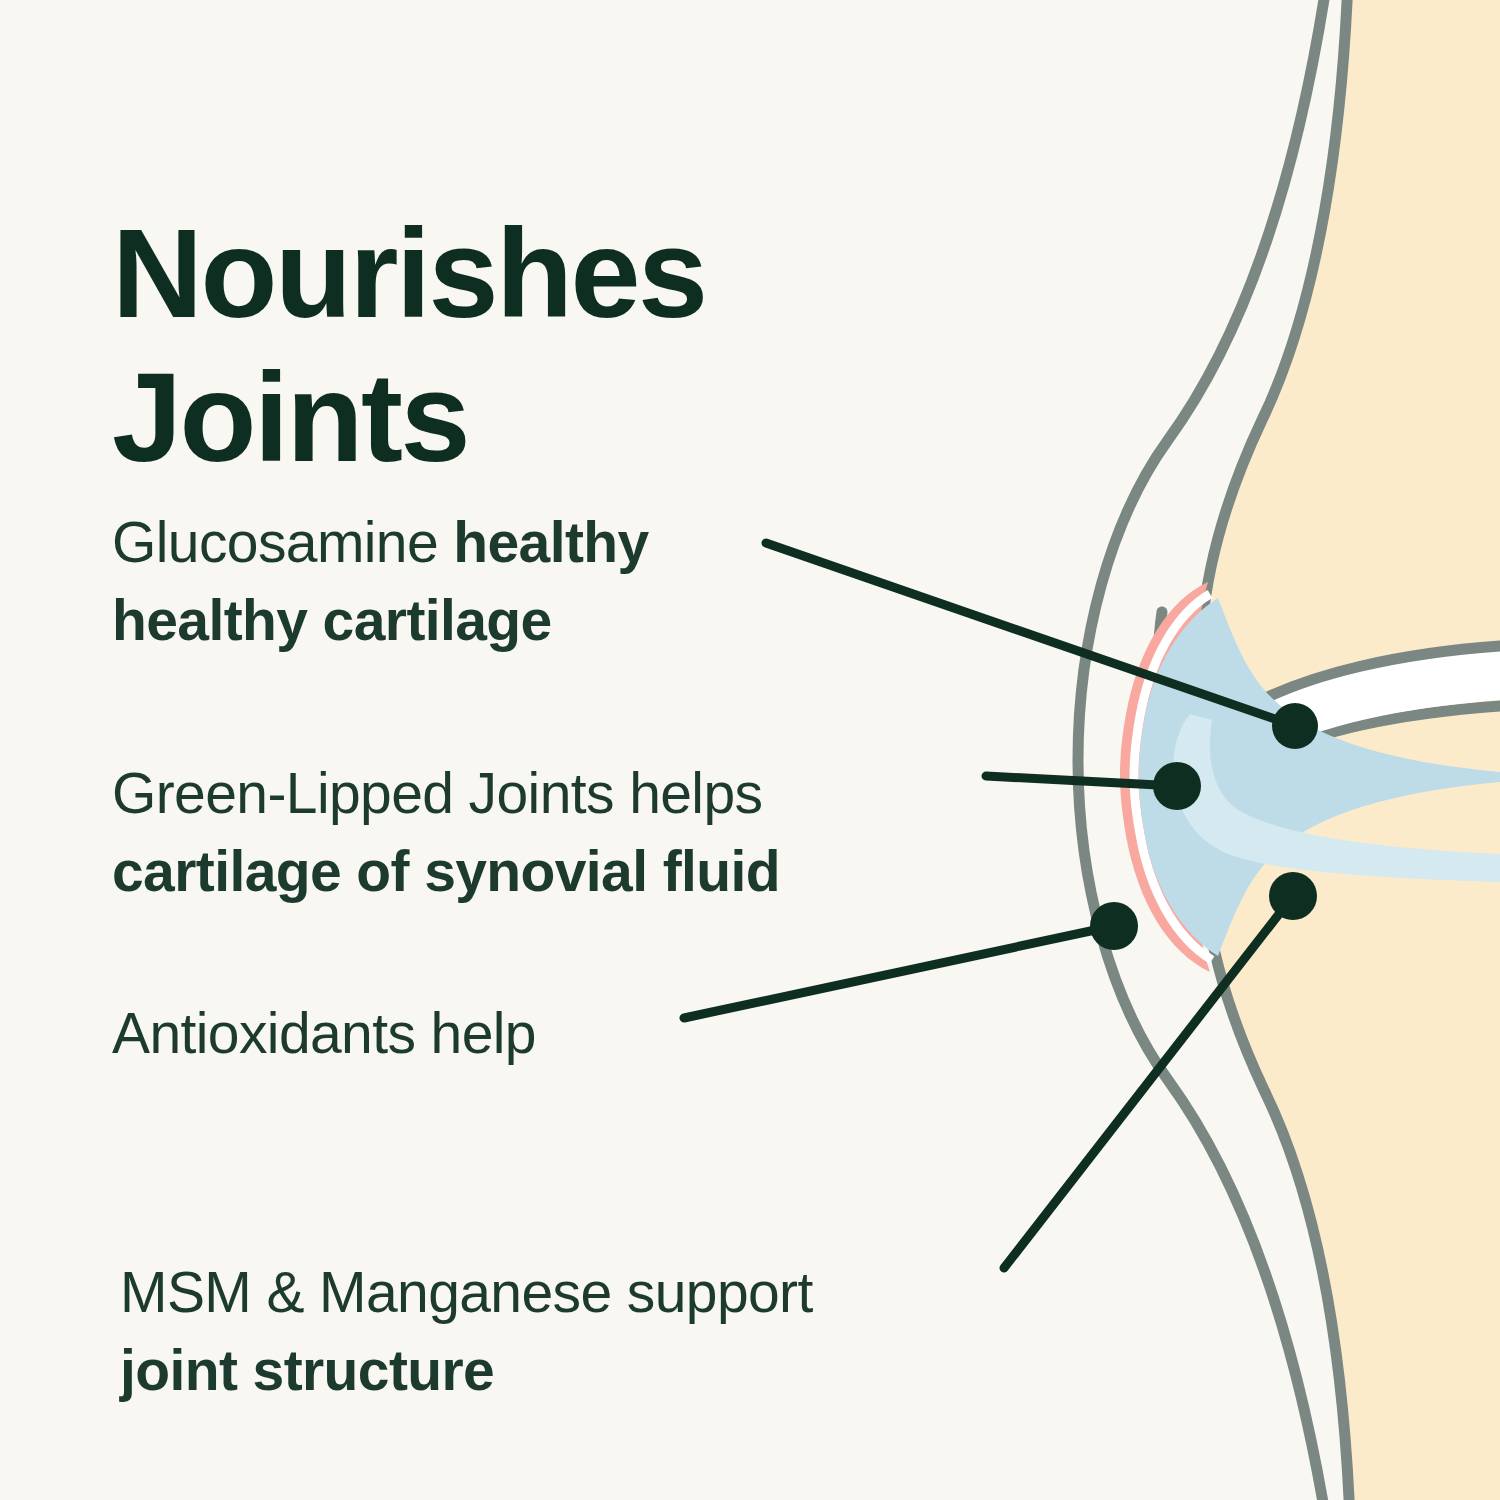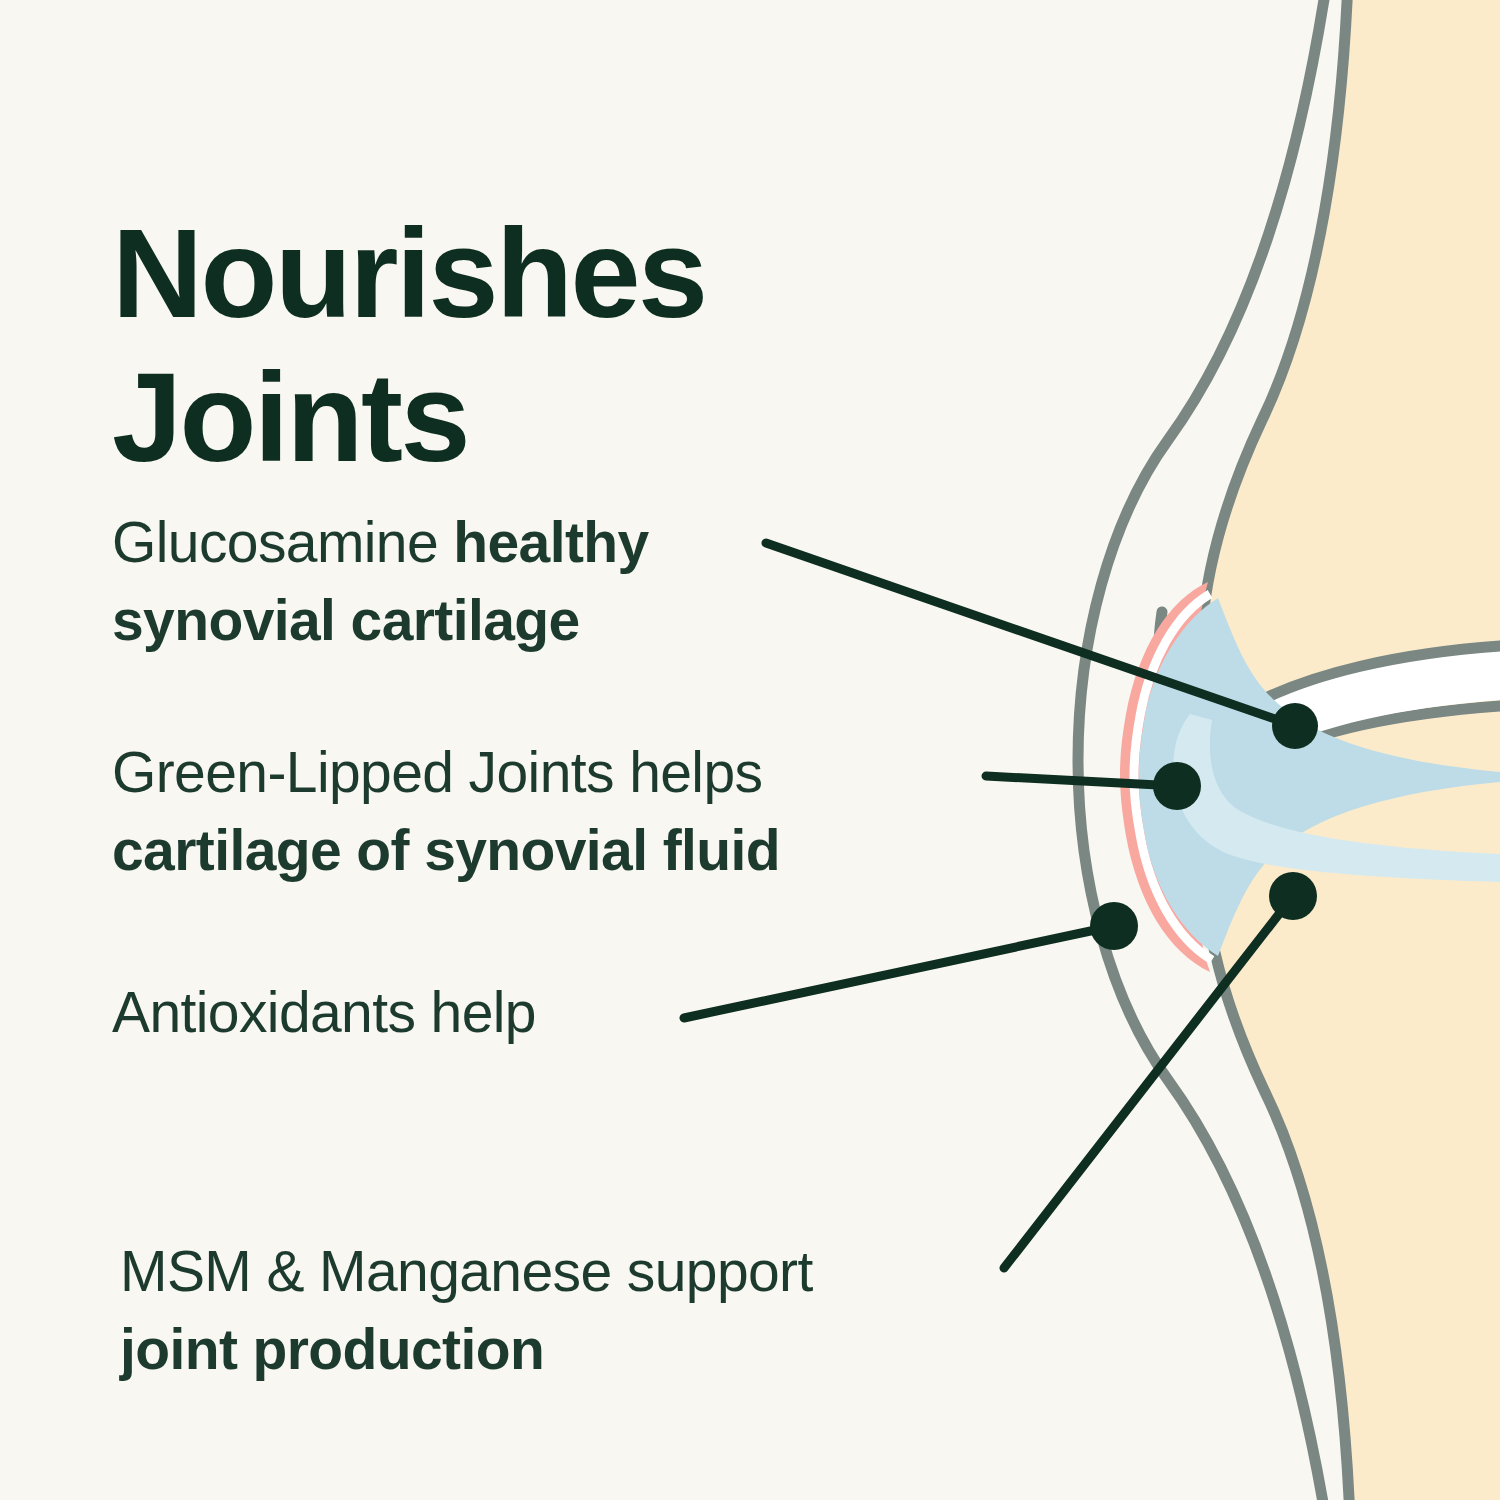--- a/index.html
+++ b/index.html
@@ -55,21 +55,21 @@
     position: absolute;
     color: #1D3A2E;
     font-size: 57px;
     line-height: 1.37;
     letter-spacing: -0.6px;
   }
   .callout .ln {
     display: block;
     white-space: nowrap;
   }
-  .callout .reg { font-weight: 400; }
+  .callout .reg { font-weight: 400; margin-top: 21px; }
   .callout .bold { font-weight: 700; }
 
   #callout-1 { left: 112px; top: 503px; }
   #callout-2 { left: 112px; top: 733px; }
   #callout-3 { left: 112px; top: 973px; }
   #callout-4 { left: 120px; top: 1232px; }
 </style>
 </head>
 <body>
 
@@ -194,31 +194,31 @@
 
     <h1 id="page-title">
       <span class="tline">Nourishes</span>
       <span class="tline">Joints</span>
     </h1>
 
     <div class="callout" id="callout-1">
       <span class="ln">
         <span class="reg">Glucosamine </span><span class="bold">healthy</span>
       </span>
-      <span class="ln bold">synovial cartilage</span>
+      <span class="ln bold">healthy cartilage</span>
     </div>
 
     <div class="callout" id="callout-2">
       <span class="ln reg">Green-Lipped Joints helps</span>
       <span class="ln bold">cartilage of synovial fluid</span>
     </div>
 
     <div class="callout" id="callout-3">
       <span class="ln reg">Antioxidants help</span>
     </div>
 
     <div class="callout" id="callout-4">
       <span class="ln reg">MSM &amp; Manganese support</span>
-      <span class="ln bold">joint production</span>
+      <span class="ln bold">joint structure</span>
     </div>
 
   </div>
 </div>
 
 </body></html>

